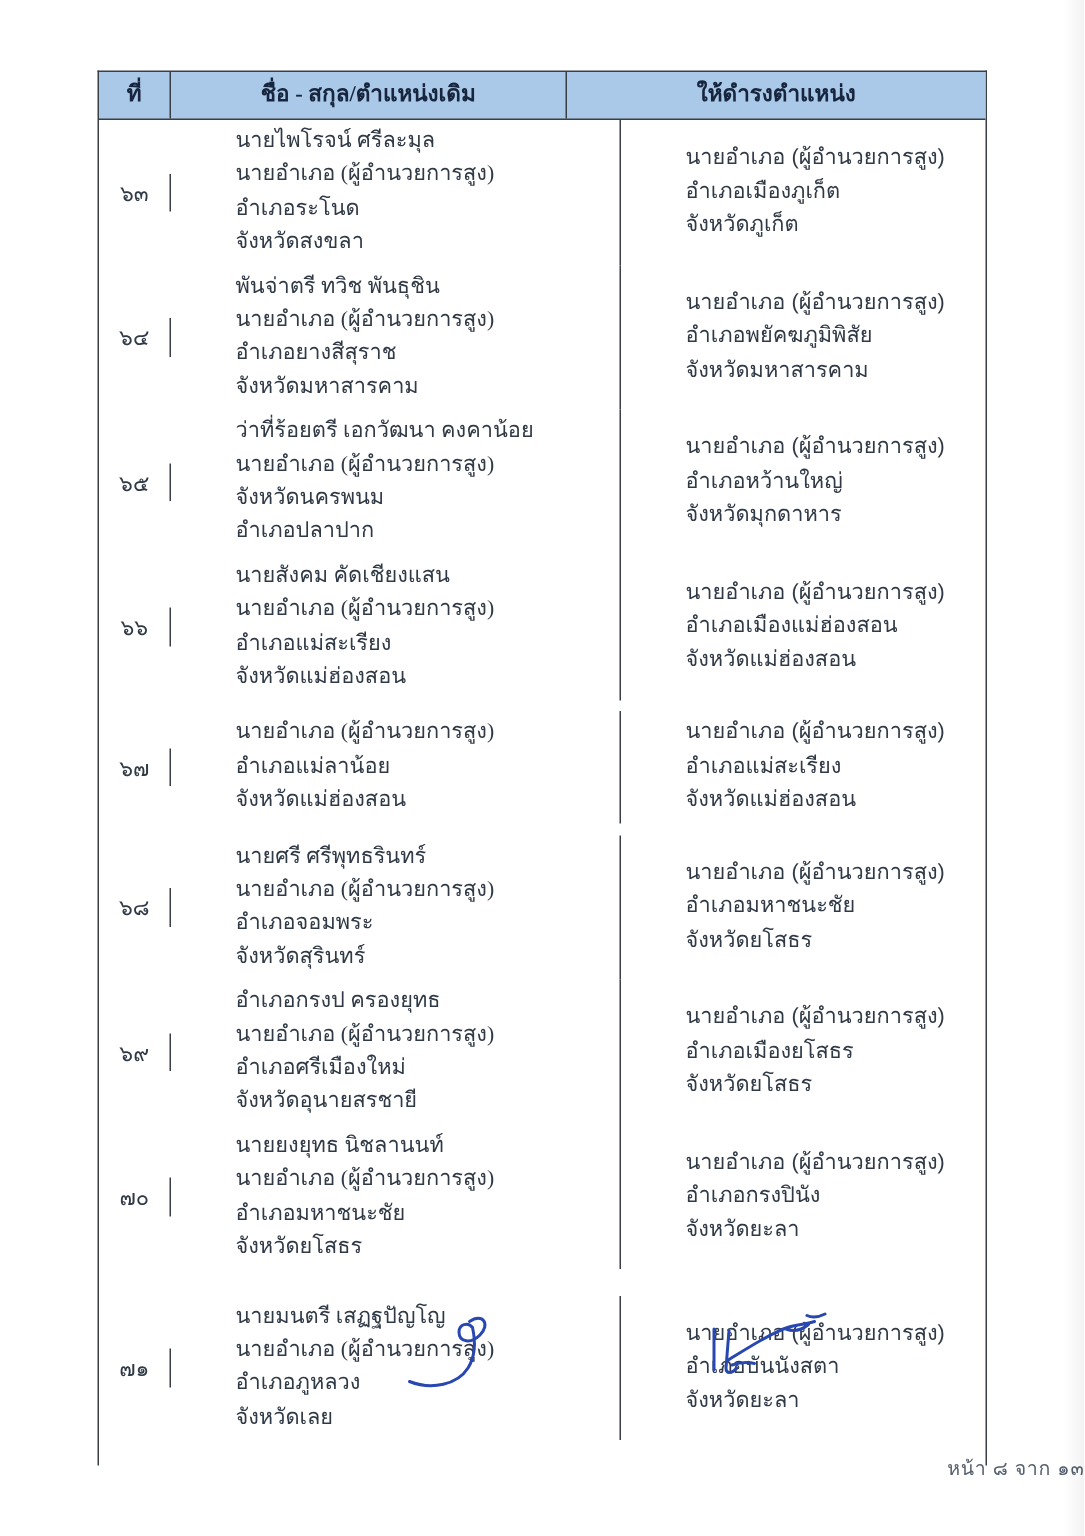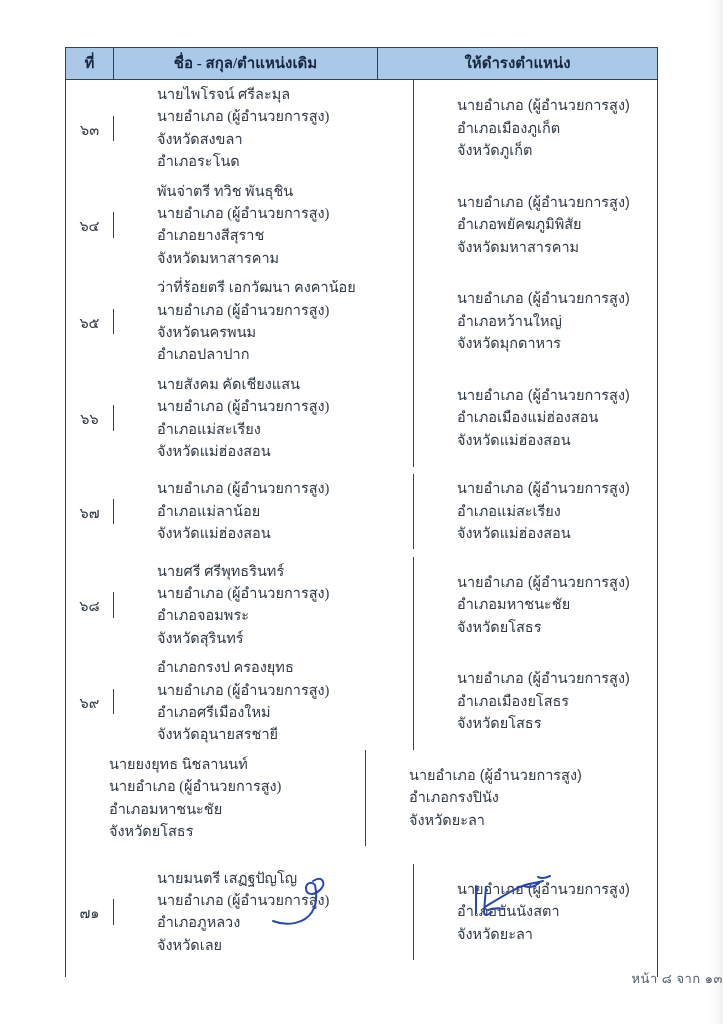--- a/index.html
+++ b/index.html
@@ -104,22 +104,22 @@
       <div class="cell c1">ที่</div>
       <div class="cell c2">ชื่อ - สกุล/ตำแหน่งเดิม</div>
       <div class="cell c3">ให้ดำรงตำแหน่ง</div>
     </div>
     <div class="table-body">
   <div class="row">
     <div class="cell c1">๖๓</div>
     <div class="cell c2">
             <div class="line">นายไพโรจน์ ศรีละมุล</div>
             <div class="line">นายอำเภอ (ผู้อำนวยการสูง)</div>
+            <div class="line">อำเภอระโนด</div>
             <div class="line">จังหวัดสงขลา</div>
-            <div class="line">อำเภอระโนด</div>
           </div>
     <div class="cell c3">
             <div class="line">นายอำเภอ (ผู้อำนวยการสูง)</div>
             <div class="line">อำเภอเมืองภูเก็ต</div>
             <div class="line">จังหวัดภูเก็ต</div>
           </div>
   </div>
 
   <div class="row">
     <div class="cell c1">๖๔</div>
@@ -204,20 +204,21 @@
             <div class="line">จังหวัดอุนายสรชายี</div>
           </div>
     <div class="cell c3">
             <div class="line">นายอำเภอ (ผู้อำนวยการสูง)</div>
             <div class="line">อำเภอเมืองยโสธร</div>
             <div class="line">จังหวัดยโสธร</div>
           </div>
   </div>
 
   <div class="row">
+    <div class="cell c1">๗๐</div>
     <div class="cell c2">
             <div class="line">นายยงยุทธ นิชลานนท์</div>
             <div class="line">นายอำเภอ (ผู้อำนวยการสูง)</div>
             <div class="line">อำเภอมหาชนะชัย</div>
             <div class="line">จังหวัดยโสธร</div>
           </div>
     <div class="cell c3">
             <div class="line">นายอำเภอ (ผู้อำนวยการสูง)</div>
             <div class="line">อำเภอกรงปินัง</div>
             <div class="line">จังหวัดยะลา</div>

